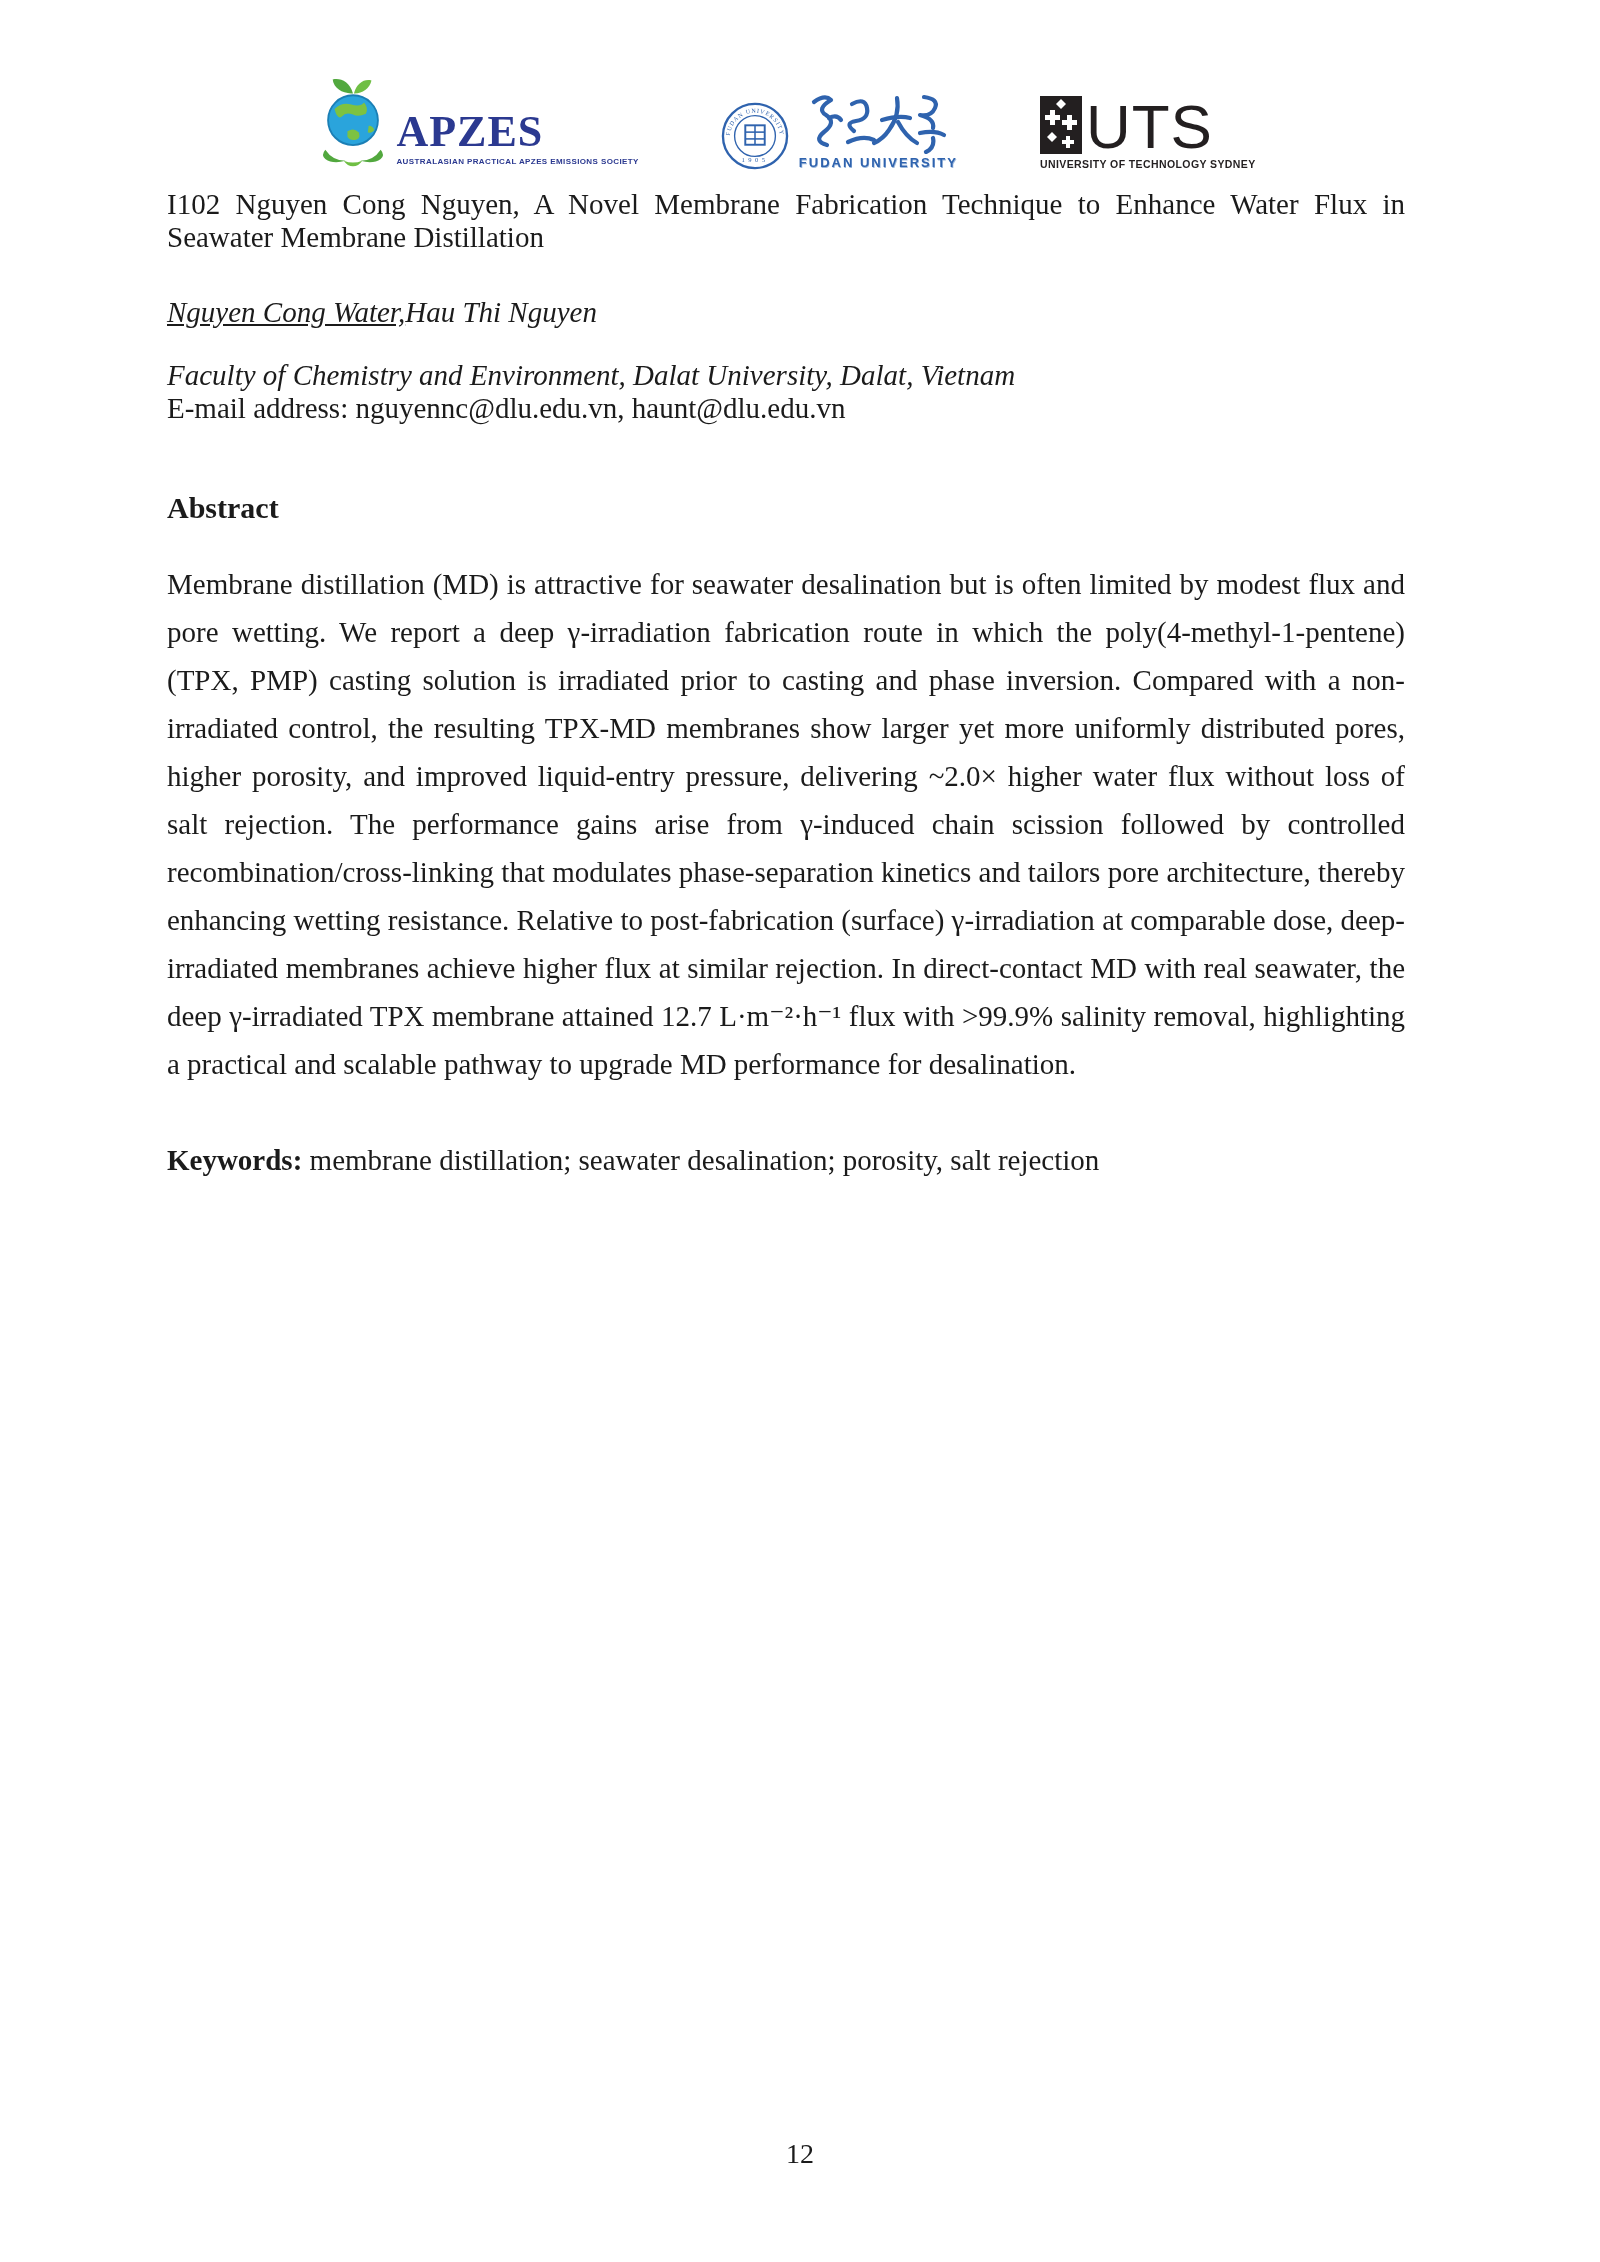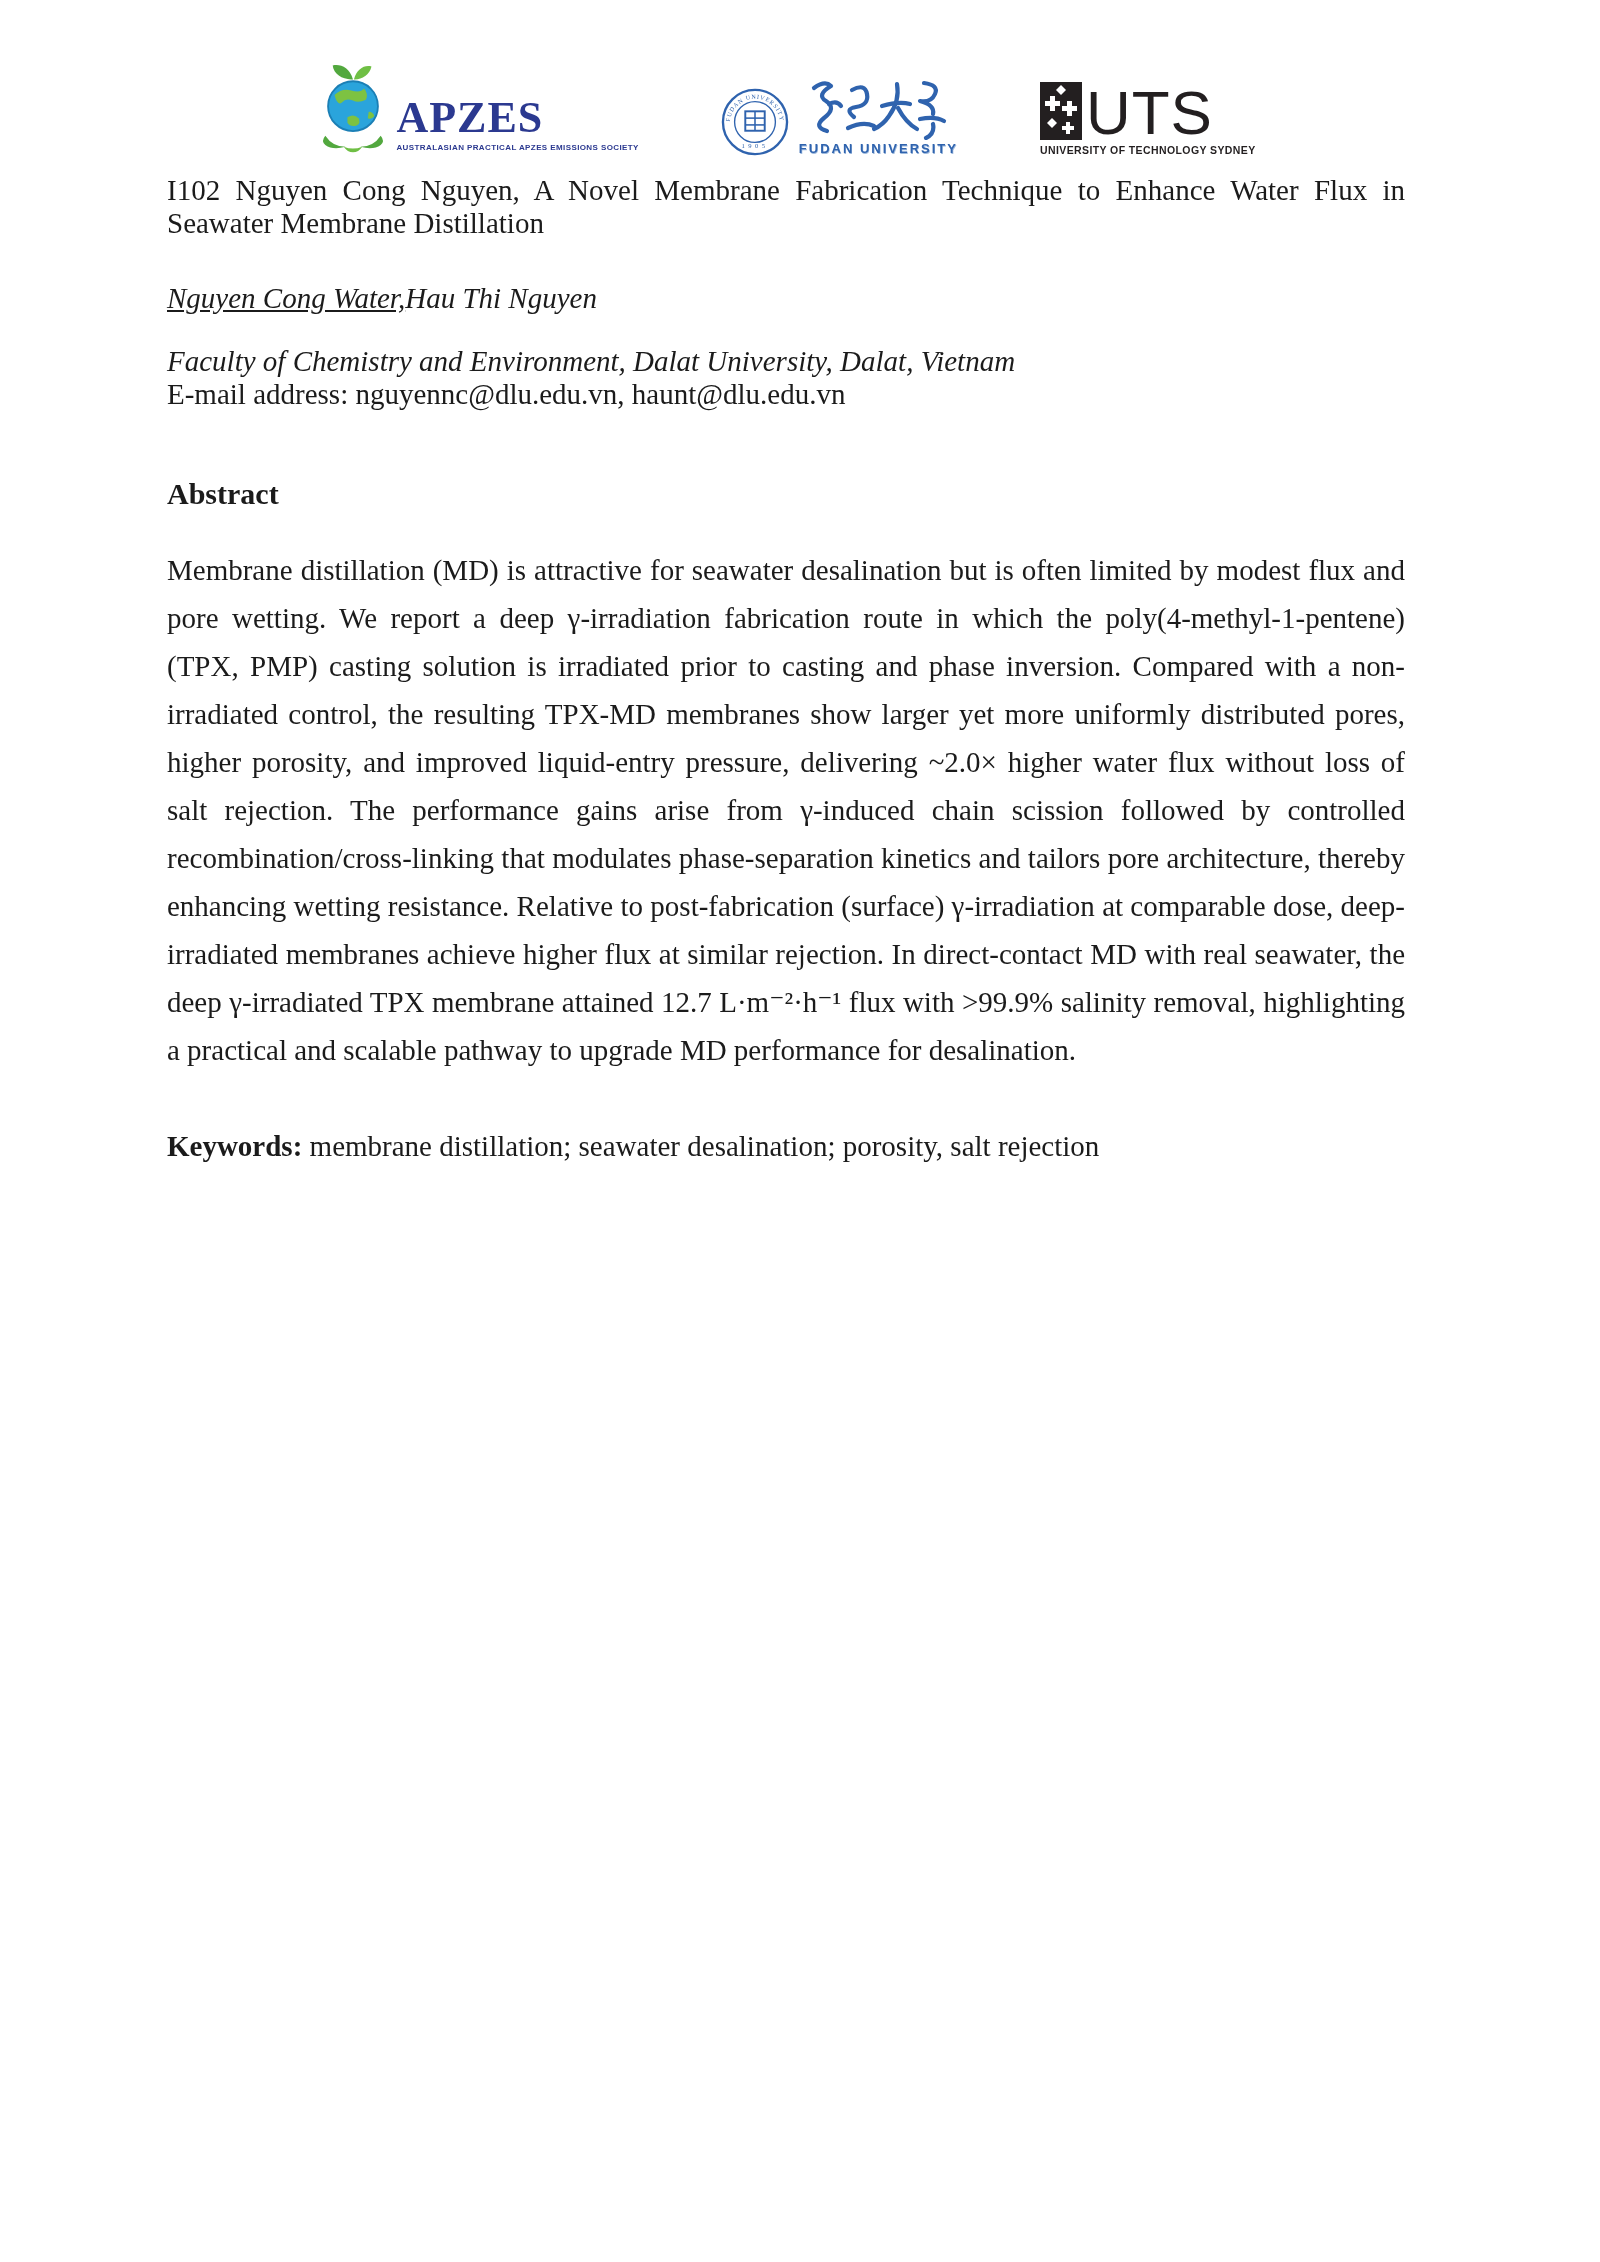--- a/index.html
+++ b/index.html
@@ -5,21 +5,21 @@
   * { margin: 0; padding: 0; box-sizing: border-box; }
   html, body { background: #ffffff; }
   .page {
     position: relative;
     width: 1600px;
     height: 2262px;
     margin: 0 auto;
     background: #ffffff;
     font-family: "Liberation Serif", "DejaVu Serif", serif;
     color: #1b1b1b;
-    padding: 38px 195px 0 167px;
+    padding: 52px 195px 0 167px;
     overflow: hidden;
   }
 
   
   .logos-row {
     display: flex;
     align-items: flex-end;
     justify-content: center;
     gap: 82px;
     height: 118px;
@@ -220,14 +220,15 @@
   <p class="authors"><span class="underlined">Nguyen Cong Water,</span><span>Hau Thi Nguyen</span></p>
 
   <p class="affiliation">Faculty of Chemistry and Environment, Dalat University, Dalat, Vietnam</p>
   <p class="email-line">E-mail address: nguyennc@dlu.edu.vn, haunt@dlu.edu.vn</p>
 
   <h2 class="abstract-heading">Abstract</h2>
   <p class="abstract-body">Membrane distillation (MD) is attractive for seawater desalination but is often limited by modest flux and pore wetting. We report a deep γ-irradiation fabrication route in which the poly(4-methyl-1-pentene) (TPX, PMP) casting solution is irradiated prior to casting and phase inversion. Compared with a non-irradiated control, the resulting TPX-MD membranes show larger yet more uniformly distributed pores, higher porosity, and improved liquid-entry pressure, delivering ~2.0× higher water flux without loss of salt rejection. The performance gains arise from γ-induced chain scission followed by controlled recombination/cross-linking that modulates phase-separation kinetics and tailors pore architecture, thereby enhancing wetting resistance. Relative to post-fabrication (surface) γ-irradiation at comparable dose, deep-irradiated membranes achieve higher flux at similar rejection. In direct-contact MD with real seawater, the deep γ-irradiated TPX membrane attained 12.7 L·m⁻²·h⁻¹ flux with &gt;99.9% salinity removal, highlighting a practical and scalable pathway to upgrade MD performance for desalination.</p>
 
   <p class="keywords"><span class="kw-label">Keywords:</span><span> membrane distillation; seawater desalination; porosity, salt rejection</span></p>
 
+  <div class="page-number">12</div>
 
 </div>
 
 </body></html>

